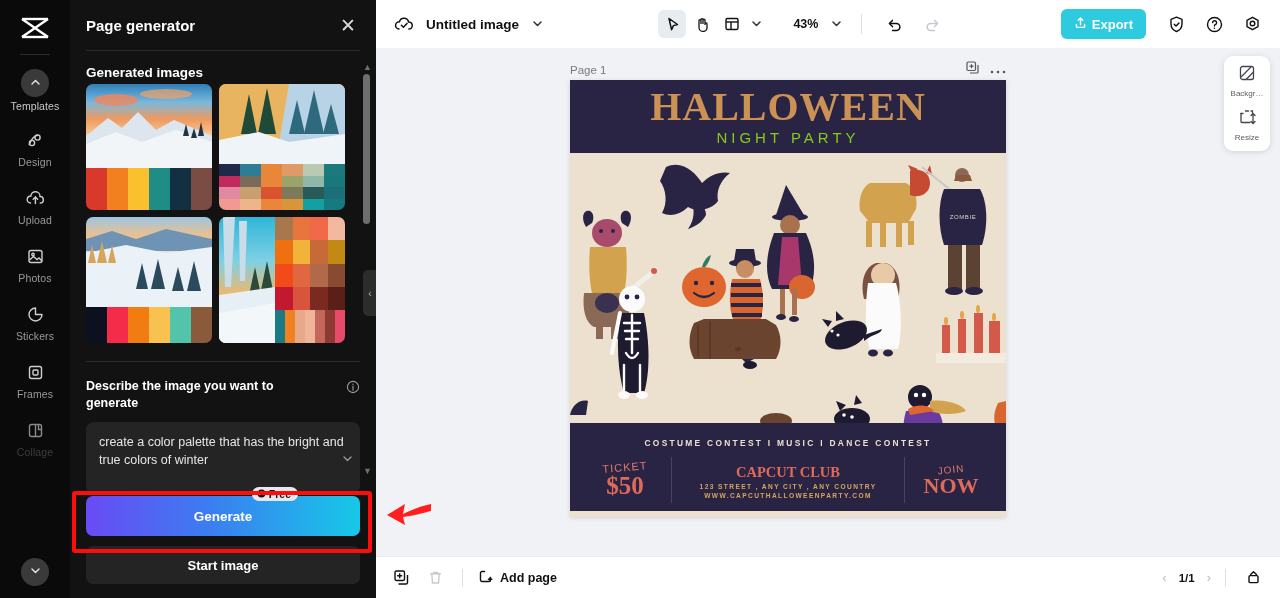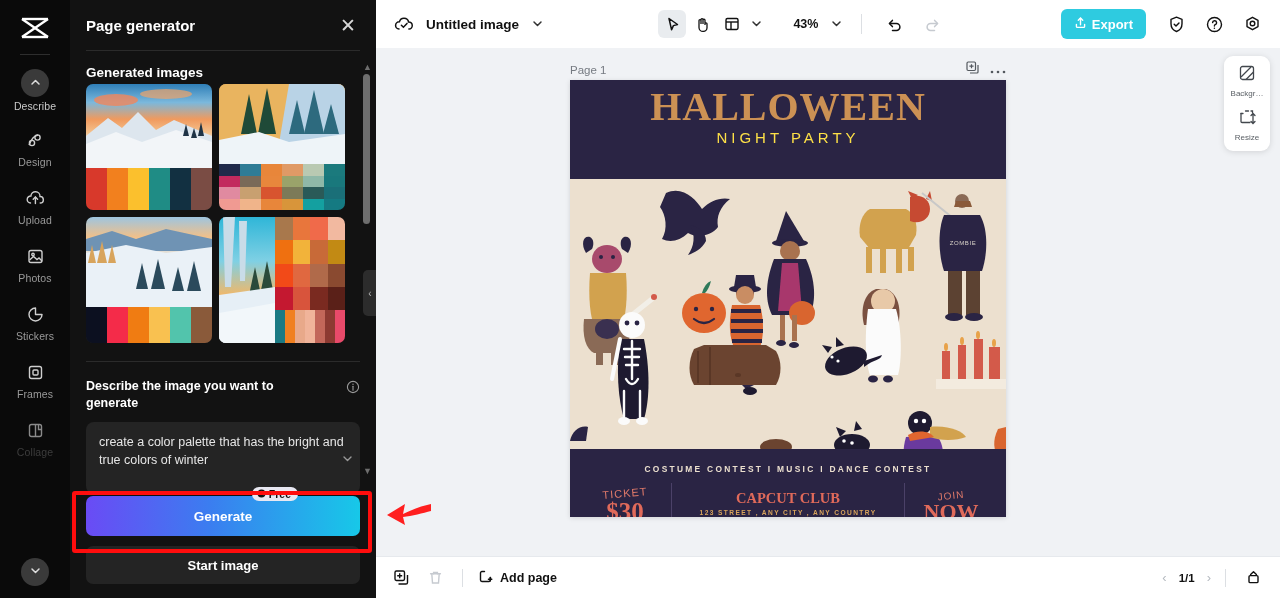--- a/index.html
+++ b/index.html
@@ -137,27 +137,27 @@
     align-items: center; justify-content: space-between;
   }
   .page-label { font-size: 11.5px; color: #767b82; }
   .page-head-icons { display: flex; align-items: center; gap: 10px; }
   .page-head-icons div { cursor: pointer; color: #53585e; }
 
   .poster {
     position: absolute; left: 194px; top: 32px; width: 436px; height: 437px;
     background: #ece0cf; box-shadow: 0 1px 5px rgba(0,0,0,.13); overflow: hidden;
   }
-  .poster-top { height: 99px; background: #2a2444; position: relative; }
+  .poster-top { height: 73px; background: #2a2444; position: relative; }
   .poster-title {
     text-align: center; color: #cc9154; font-family: "Liberation Serif", serif;
     font-weight: bold; font-size: 40px; letter-spacing: 1px; padding-top: 6px; line-height: 42px;
   }
   .poster-sub {
-    text-align: center; color: #fde047; font-size: 15px; letter-spacing: 4px;
+    text-align: center; color: #84cc16; font-size: 15px; letter-spacing: 4px;
     font-family: "Liberation Sans", sans-serif; margin-top: 1px;
   }
   .poster-mid { position: relative; height: 277px; background: #ece0cf; }
   .poster-bottom { height: 81px; background: #2a2444; position: relative; padding-top: 8px; }
   .contest-line {
     text-align: center; color: #ece0cf; font-size: 8.4px; letter-spacing: 2.3px;
     font-weight: bold; margin-bottom: 9px;
   }
   .poster-cols { display: flex; align-items: center; justify-content: center; gap: 0; }
   .pc { text-align: center; }
@@ -213,21 +213,21 @@
         </svg>
     </div>
     <div class="rail-sep"></div>
 
     <div class="rail-item active">
       <div class="ico">
         <svg width="13" height="13" viewBox="0 0 13 13">
             <path d="M3 8 L6.5 4.5 L10 8" fill="none" stroke="#ddd" stroke-width="1.5" stroke-linecap="round" stroke-linejoin="round"></path>
           </svg>
       </div>
-      <div class="lbl">Describe</div>
+      <div class="lbl">Templates</div>
     </div>
 
     <div class="rail-item">
       <div class="ico">
         <svg width="20" height="20" viewBox="0 0 20 20" fill="none" stroke="#cfcfcf" stroke-width="1.4">
             <path d="M4 14c3-7 5-9 9-10"></path>
             <circle cx="7" cy="12" r="2.6"></circle>
             <circle cx="12.5" cy="6.5" r="2.6"></circle>
           </svg>
       </div>
@@ -798,21 +798,21 @@
             </g>
             <rect x="0" y="270" width="436" height="7" fill="#2a2444"></rect>
           </svg>
         </div>
 
         <div class="poster-bottom">
           <div class="contest-line">COSTUME CONTEST  I  MUSIC  I  DANCE CONTEST</div>
           <div class="poster-cols">
             <div class="pc left">
               <div class="tix-word">TICKET</div>
-              <div class="tix-amt">$30</div>
+              <div class="tix-amt">$50</div>
             </div>
             <div class="vdiv"></div>
             <div class="pc mid">
               <div class="club-line">CAPCUT CLUB</div>
               <div class="addr-line">123 STREET , ANY CITY , ANY COUNTRY</div>
               <div class="addr-line">WWW.CAPCUTHALLOWEENPARTY.COM</div>
             </div>
             <div class="vdiv"></div>
             <div class="pc right">
               <div class="join-word">JOIN</div>

